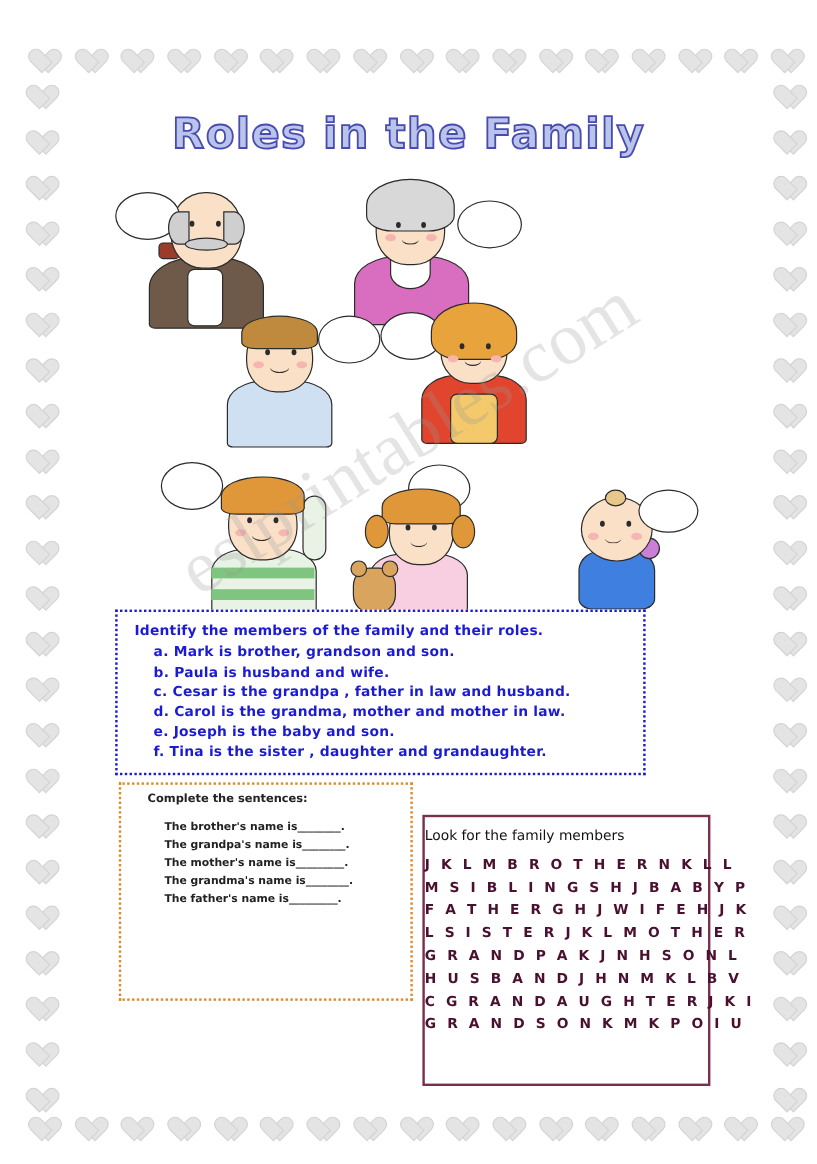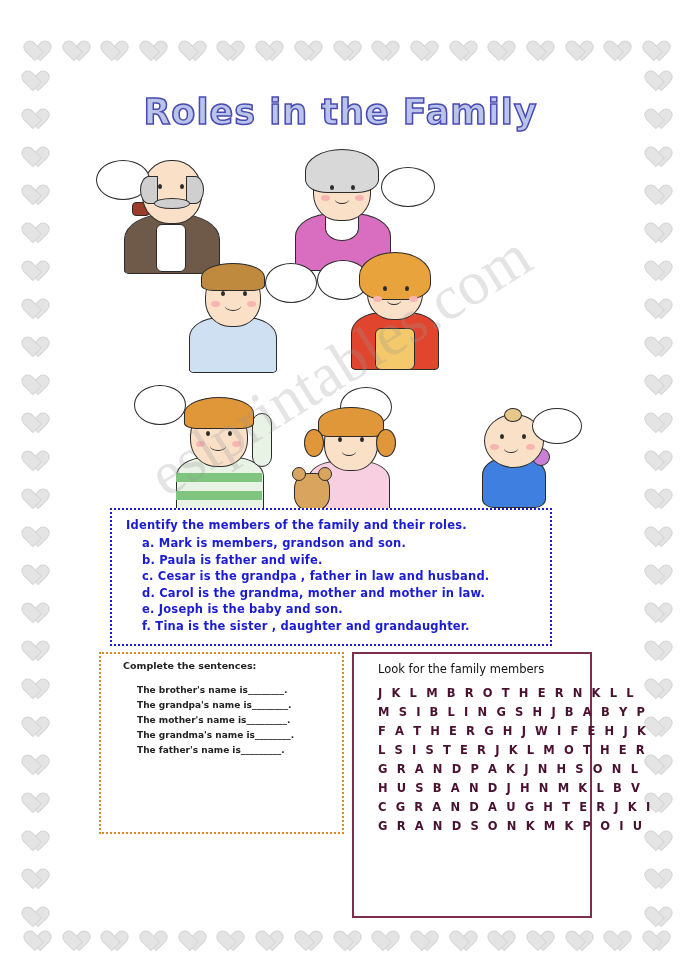--- a/index.html
+++ b/index.html
@@ -142,21 +142,21 @@
     position: absolute;
     width: 9px; height: 6px;
     background: #f6b5b0;
     border-radius: 50%;
     z-index: 4;
   }
 
   
   #roles-box {
     position: absolute;
-    left: 110px;
+    left: 96px;
     top: 508px;
     width: 442px;
     box-sizing: border-box;
     border: 2px dotted #1b1bd2;
     padding: 8px 10px 10px 14px;
     background: #ffffff;
     z-index: 9;
   }
   #roles-box .prompt {
     font-family: "DejaVu Sans", sans-serif;
@@ -208,27 +208,27 @@
     line-height: 15px;
     padding-left: 26px;
     white-space: nowrap;
   }
   #sentences-box ul { margin: 0; padding: 0; }
 
   
   #wordsearch-box {
     position: absolute;
     left: 352px;
-    top: 652px;
+    top: 679px;
     width: 240px;
-    height: 266px;
+    height: 226px;
     box-sizing: border-box;
     border: 2px solid #7a2f4f;
     background: #ffffff;
-    padding: 8px 6px 6px 24px;
+    padding: 8px 6px 6px 0;
     z-index: 9;
   }
   #wordsearch-box .hdr {
     font-family: "DejaVu Sans", sans-serif;
     font-size: 11.5px;
     color: #111;
     margin-bottom: 8px;
   }
   #wordsearch-box .row {
     font-family: "DejaVu Sans", sans-serif;
@@ -433,22 +433,22 @@
       <div class="cheek" style="left:56px; top:42px;"></div>
       <div class="torso" style="left:62px; top:46px; width:16px; height:16px; background:#c97fd6; border-radius:50%;"></div>
     </div>
   </div>
 
   <div id="watermark">eslprintables.com</div>
 
   <div id="roles-box">
     <div class="prompt">Identify the members of the family and their roles.</div>
     <ul>
-      <li>a. Mark is members, grandson and son.</li>
-      <li>b. Paula is father and wife.</li>
+      <li>a. Mark is brother, grandson and son.</li>
+      <li>b. Paula is husband and wife.</li>
       <li>c. Cesar is the grandpa , father in law and husband.</li>
       <li>d. Carol is the grandma, mother and  mother in law.</li>
       <li>e. Joseph is the baby and son.</li>
       <li>f. Tina is the sister , daughter and grandaughter.</li>
     </ul>
   </div>
 
   <div id="sentences-box">
     <div class="hdr">Complete the sentences:</div>
     <ul>

